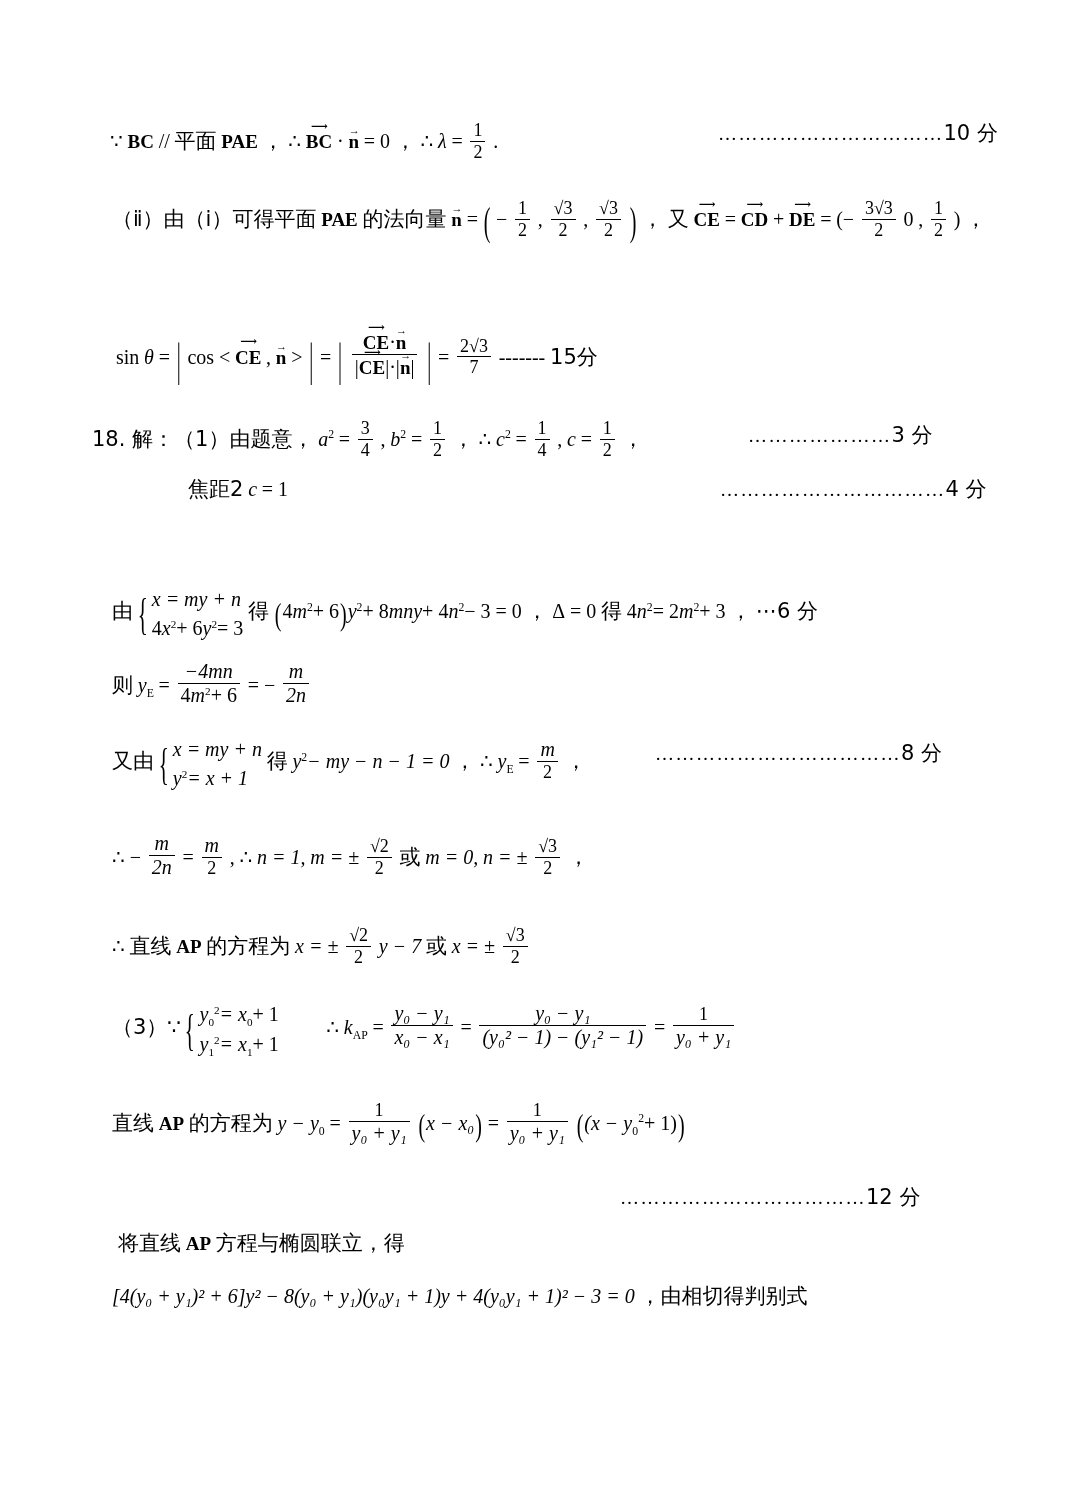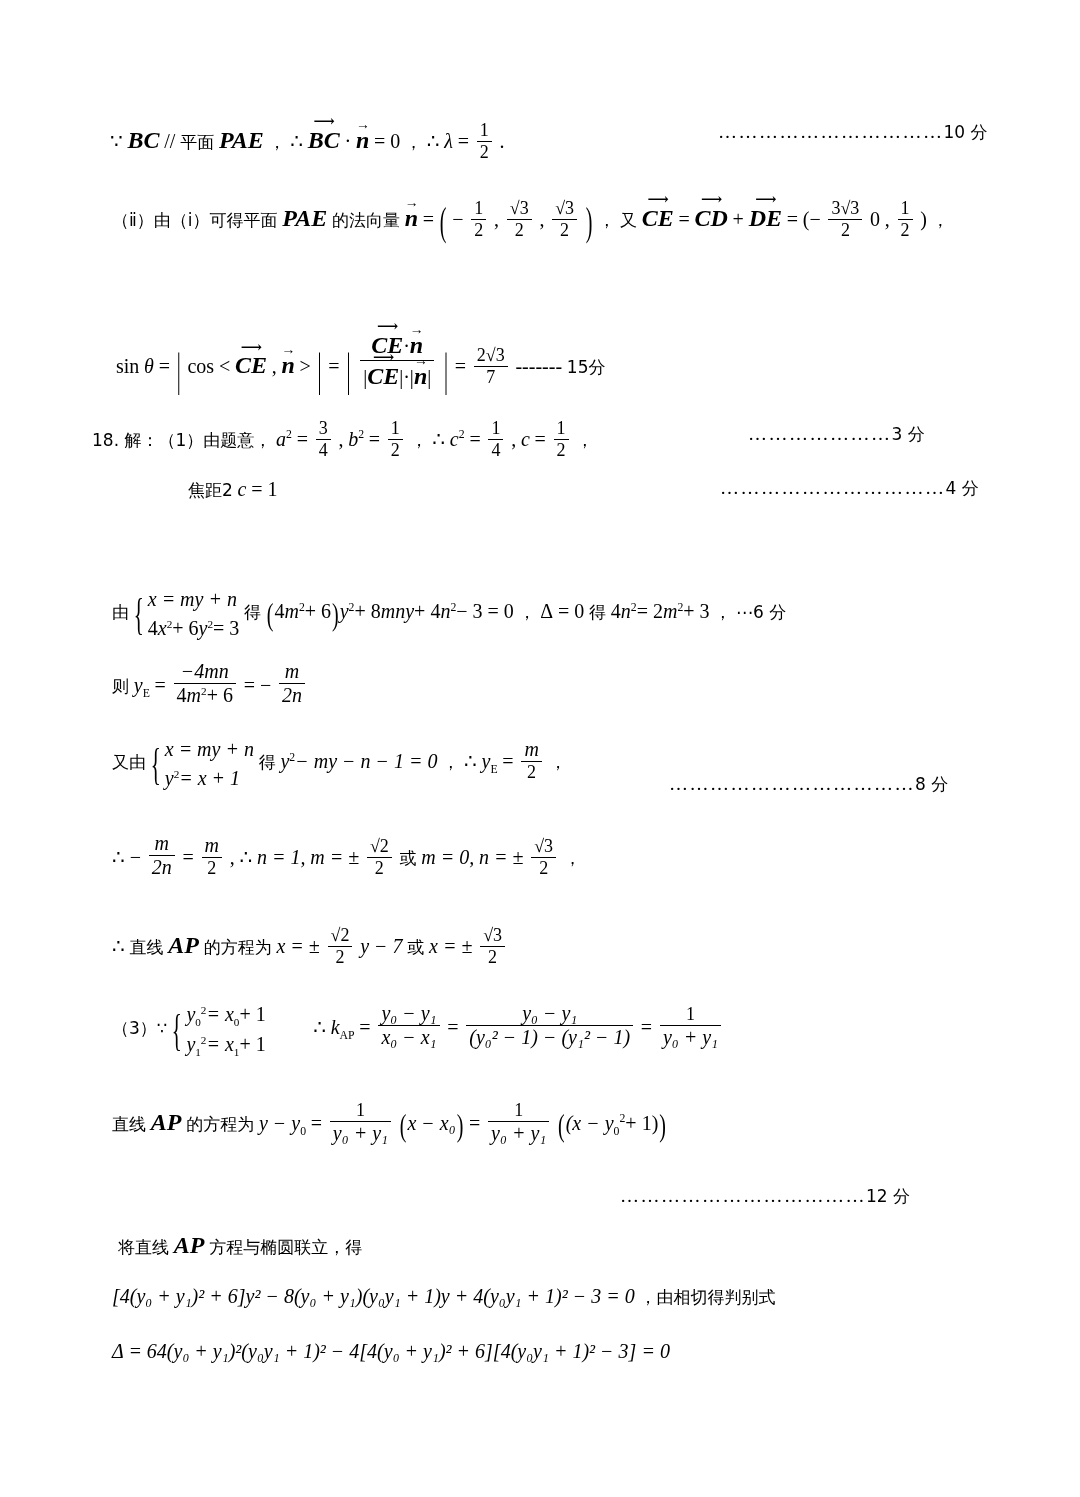--- a/index.html
+++ b/index.html
@@ -22,32 +22,31 @@
     padding: 0;
   }
   .line {
     position: absolute;
     white-space: nowrap;
     font-size: 19px;
     line-height: 1.1;
   }
   .cn {
     font-family: "DejaVu Sans", "Liberation Sans", sans-serif;
-    font-size: 17px;
+    font-size: 21px;
   }
   .mi {
     font-family: "Liberation Serif", "DejaVu Serif", serif;
     font-style: italic;
     font-size: 20px;
   }
   .mib {
     font-family: "Liberation Serif", "DejaVu Serif", serif;
-    font-style: italic;
     font-weight: bold;
-    font-size: 24px;
+    font-size: 19px;
     text-align: center;
   }
   .mn {
     font-family: "Liberation Serif", "DejaVu Serif", serif;
     font-size: 20px;
   }
   
   .frac {
     display: inline-block;
     vertical-align: -0.55em;
@@ -348,21 +347,21 @@
     <span class="cn">，</span>
     <span class="mn">∴</span>
     <span class="mi">y</span><sub class="sm">E</sub>
     <span class="mn">=</span>
     <span class="frac">
       <span class="num mi">m</span>
       <span class="den">2</span>
     </span>
     <span class="cn">，</span>
   </div>
-  <div class="line" style="left:669px; top:742px;margin-top:32px;">
+  <div class="line" style="left:655px; top:742px;">
     <span class="dotlead">………………………………</span><span class="cn">8 分</span>
   </div>
 
   <div class="line" style="left:112px; top:832px;">
     <span class="mn">∴ −</span>
     <span class="frac">
       <span class="num mi">m</span>
       <span class="den mi">2n</span>
     </span>
     <span class="mn">=</span>
@@ -464,17 +463,14 @@
     <span class="cn">将直线</span>
     <span class="mib">AP</span>
     <span class="cn">方程与椭圆联立，得</span>
   </div>
 
   <div class="line" style="left:112px; top:1285px;">
     <span class="mi">[4(y₀ + y₁)² + 6]y² − 8(y₀ + y₁)(y₀y₁ + 1)y + 4(y₀y₁ + 1)² − 3 = 0</span>
     <span class="cn">，由相切得判别式</span>
   </div>
 
-  <div class="line" style="left:112px; top:1340px;">
-    <span class="mi">Δ = 64(y₀ + y₁)²(y₀y₁ + 1)² − 4[4(y₀ + y₁)² + 6][4(y₀y₁ + 1)² − 3] = 0</span>
-  </div>
 
 </div>
 
 </body></html>

